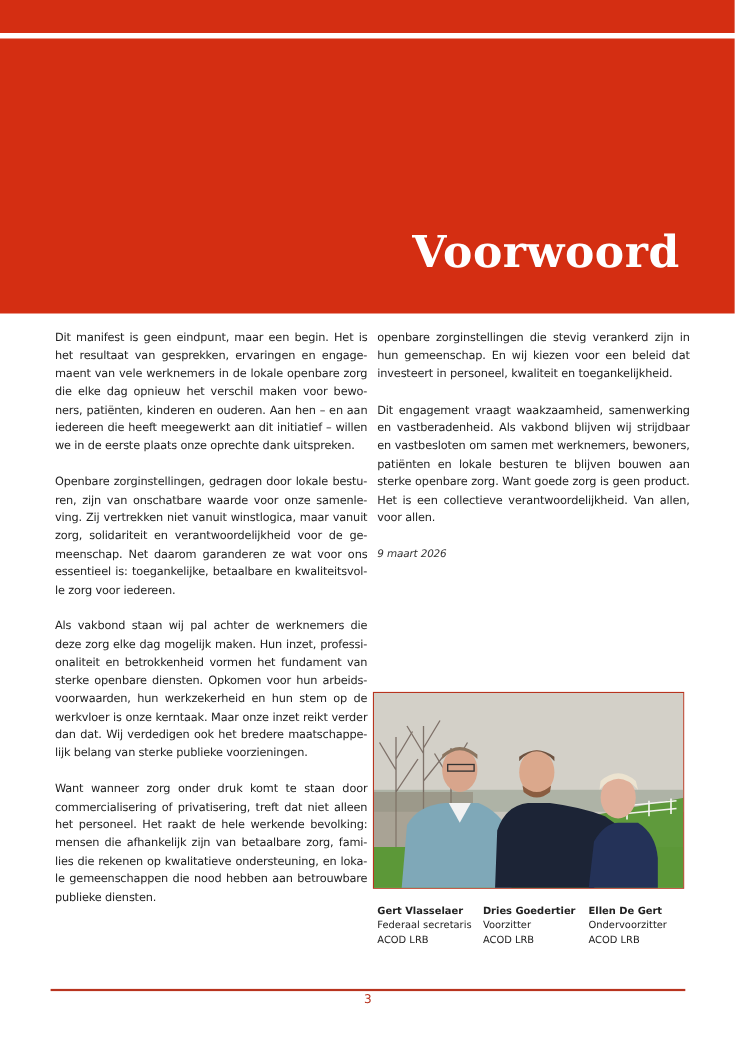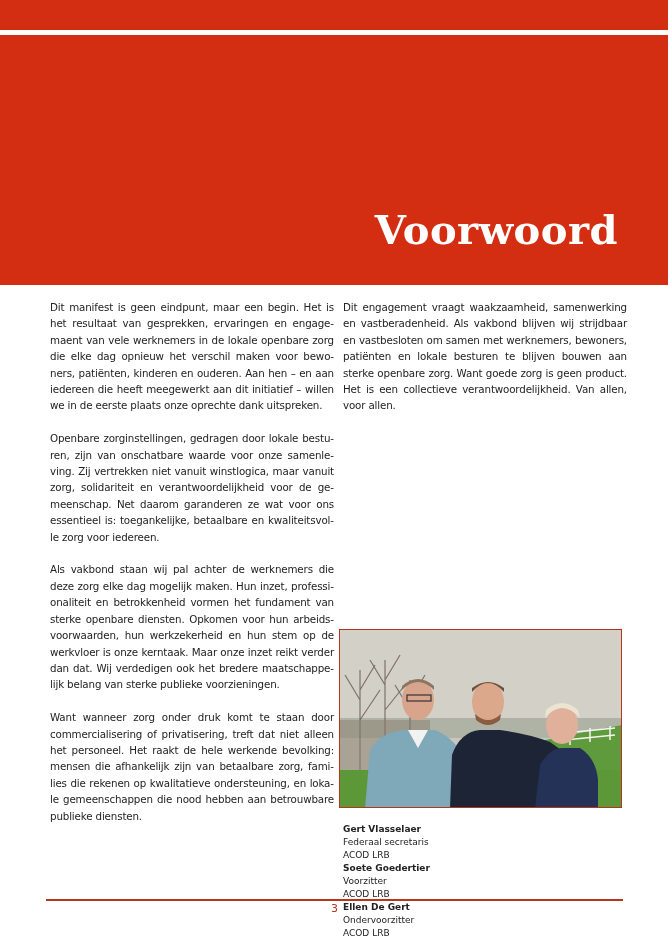--- a/index.html
+++ b/index.html
@@ -12,21 +12,21 @@
            font-family: "DejaVu Serif", serif; font-weight: bold; font-size: 40px;
            color: #ffffff; letter-spacing: 0.5px; line-height: 1; }
   .col { position: absolute; top: 299px; width: 284px; font-size: 10.3px; line-height: 16.4px;
          text-align: justify; letter-spacing: -0.15px; }
   .col-left { left: 50px; }
   .col-right { left: 343px; }
   .col p { margin: 0 0 16.4px 0; hyphens: manual; }
   .date { font-style: italic; font-size: 9.5px; margin-top: 4px; color: #333; }
   .photo { position: absolute; left: 339px; top: 629px; width: 283px; height: 179px;
            border: 1.5px solid #b8341f; box-sizing: border-box; overflow: hidden; }
-  .sigs { position: absolute; left: 343px; top: 823px; display: flex; font-size: 9px; line-height: 13px; flex-direction: column; }
+  .sigs { position: absolute; left: 343px; top: 823px; display: flex; font-size: 9px; line-height: 13px; }
   .sig { width: 96px; }
   .sig .n { font-weight: bold; }
   .footer-rule { position: absolute; left: 46px; top: 899px; width: 577px; height: 1.5px; background: #b8341f; }
   .page-num { position: absolute; left: 331px; top: 902px; font-size: 11px; color: #b8341f; }
 </style>
 </head>
 <body>
 
 <div class="banner-top"></div>
 <div class="banner-stripe"></div>
@@ -34,21 +34,23 @@
 <h1 class="title">Voorwoord</h1>
 
 <div class="col col-left">
   <p>Dit manifest is geen eindpunt, maar een begin. Het is het resultaat van gesprekken, ervaringen en engage­maent van vele werknemers in de lokale openbare zorg die elke dag opnieuw het verschil maken voor bewo­ners, patiënten, kinderen en ouderen. Aan hen – en aan iedereen die heeft meegewerkt aan dit initiatief – willen we in de eerste plaats onze oprechte dank uitspreken.</p>
   <p>Openbare zorginstellingen, gedragen door lokale bestu­ren, zijn van onschatbare waarde voor onze samenle­ving. Zij vertrekken niet vanuit winstlogica, maar vanuit zorg, solidariteit en verantwoordelijkheid voor de ge­meenschap. Net daarom garanderen ze wat voor ons essentieel is: toegankelijke, betaalbare en kwaliteitsvol­le zorg voor iedereen.</p>
   <p>Als vakbond staan wij pal achter de werknemers die deze zorg elke dag mogelijk maken. Hun inzet, professi­onaliteit en betrokkenheid vormen het fundament van sterke openbare diensten. Opkomen voor hun arbeids­voorwaarden, hun werkzekerheid en hun stem op de werkvloer is onze kerntaak. Maar onze inzet reikt verder dan dat. Wij verdedigen ook het bredere maatschappe­lijk belang van sterke publieke voorzieningen.</p>
   <p>Want wanneer zorg onder druk komt te staan door commercialisering of privatisering, treft dat niet alleen het personeel. Het raakt de hele werkende bevolking: mensen die afhankelijk zijn van betaalbare zorg, fami­lies die rekenen op kwalitatieve ondersteuning, en loka­le gemeenschappen die nood hebben aan betrouwbare publieke diensten.</p>
 </div>
 
 <div class="col col-right">
+  <p>openbare zorginstellingen die stevig verankerd zijn in hun gemeenschap. En wij kiezen voor een beleid dat investeert in personeel, kwaliteit en toegankelijkheid.</p>
   <p>Dit engagement vraagt waakzaamheid, samenwerking en vastberadenheid. Als vakbond blijven wij strijdbaar en vastbesloten om samen met werknemers, bewo­ners, patiënten en lokale besturen te blijven bouwen aan sterke openbare zorg. Want goede zorg is geen pro­duct. Het is een collectieve verantwoordelijkheid. Van allen, voor allen.</p>
+  <div class="date">9 maart 2026</div>
 </div>
 
 <div class="photo" title="Group photo of three people standing on a grassy field">
   <svg width="283" height="179" viewBox="0 0 283 179">
     <rect x="0" y="0" width="283" height="179" fill="#c9c6bd"></rect>
     <rect x="0" y="0" width="283" height="95" fill="#d3d0c8"></rect>
     <rect x="0" y="88" width="283" height="20" fill="#aeb3a6"></rect>
 
     <g stroke="#6a5a52" stroke-width="1.2" fill="none" opacity="0.8">
       <path d="M20 140 L20 40 M20 70 L5 45 M20 60 L35 35 M20 90 L40 60"></path>
@@ -85,21 +87,21 @@
   </svg>
 </div>
 
 <div class="sigs">
   <div class="sig">
     <div class="n">Gert Vlasselaer</div>
     <div>Federaal secretaris</div>
     <div>ACOD LRB</div>
   </div>
   <div class="sig">
-    <div class="n">Soete Goedertier</div>
+    <div class="n">Dries Goedertier</div>
     <div>Voorzitter</div>
     <div>ACOD LRB</div>
   </div>
   <div class="sig">
     <div class="n">Ellen De Gert</div>
     <div>Ondervoorzitter</div>
     <div>ACOD LRB</div>
   </div>
 </div>
 

